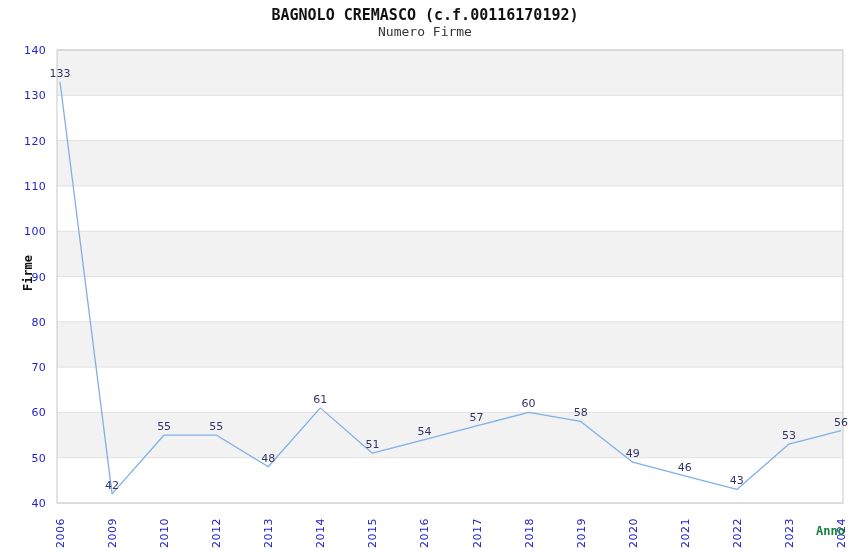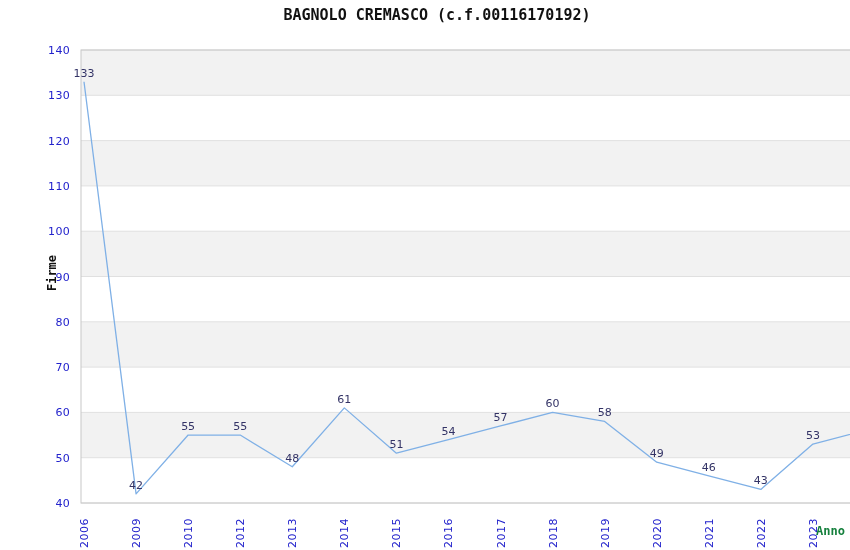--- a/index.html
+++ b/index.html
@@ -1,20 +1,20 @@
 <!DOCTYPE html>
 <html><head>
 <meta charset="utf-8">
 <style>
   html, body { margin: 0; padding: 0; background: #ffffff; }
   body {
     width: 850px; height: 550px; position: relative; overflow: hidden;
     font-family: "DejaVu Sans", sans-serif;
   }
-  .chart-frame { position: absolute; inset: 0; margin-left: 24px; }
+  .chart-frame { position: absolute; inset: 0; }
   .chart-title {
     position: absolute; left: 0; right: 0; top: 6px;
     text-align: center;
     font-family: "DejaVu Sans Mono", monospace;
     font-size: 15px; font-weight: bold; color: #111111;
     letter-spacing: 0px; white-space: pre;
   }
   .chart-subtitle {
     position: absolute; left: 0; right: 0; top: 24px;
     text-align: center;
@@ -36,20 +36,21 @@
     white-space: nowrap; z-index: 2;
   }
   svg#plot { position: absolute; left: 0; top: 0; z-index: 1; }
   svg text { font-family: "DejaVu Sans", sans-serif; }
 </style>
 </head>
 <body>
 
 <div class="chart-frame">
   <div class="chart-title">BAGNOLO CREMASCO (c.f.00116170192)</div>
+  <div class="chart-subtitle">Numero Firme</div>
   <div class="y-axis-label">Firme</div>
   <div class="x-axis-label">Anno</div>
   <svg id="plot" width="850" height="550">
       <rect x="57" y="50" width="786" height="45.30000000000001" fill="#f2f2f2"></rect>
       <rect x="57" y="95.30000000000001" width="786" height="45.299999999999955" fill="#ffffff"></rect>
       <rect x="57" y="140.59999999999997" width="786" height="45.30000000000007" fill="#f2f2f2"></rect>
       <rect x="57" y="185.90000000000003" width="786" height="45.299999999999955" fill="#ffffff"></rect>
       <rect x="57" y="231.2" width="786" height="45.30000000000001" fill="#f2f2f2"></rect>
       <rect x="57" y="276.5" width="786" height="45.299999999999955" fill="#ffffff"></rect>
       <rect x="57" y="321.79999999999995" width="786" height="45.30000000000007" fill="#f2f2f2"></rect>

